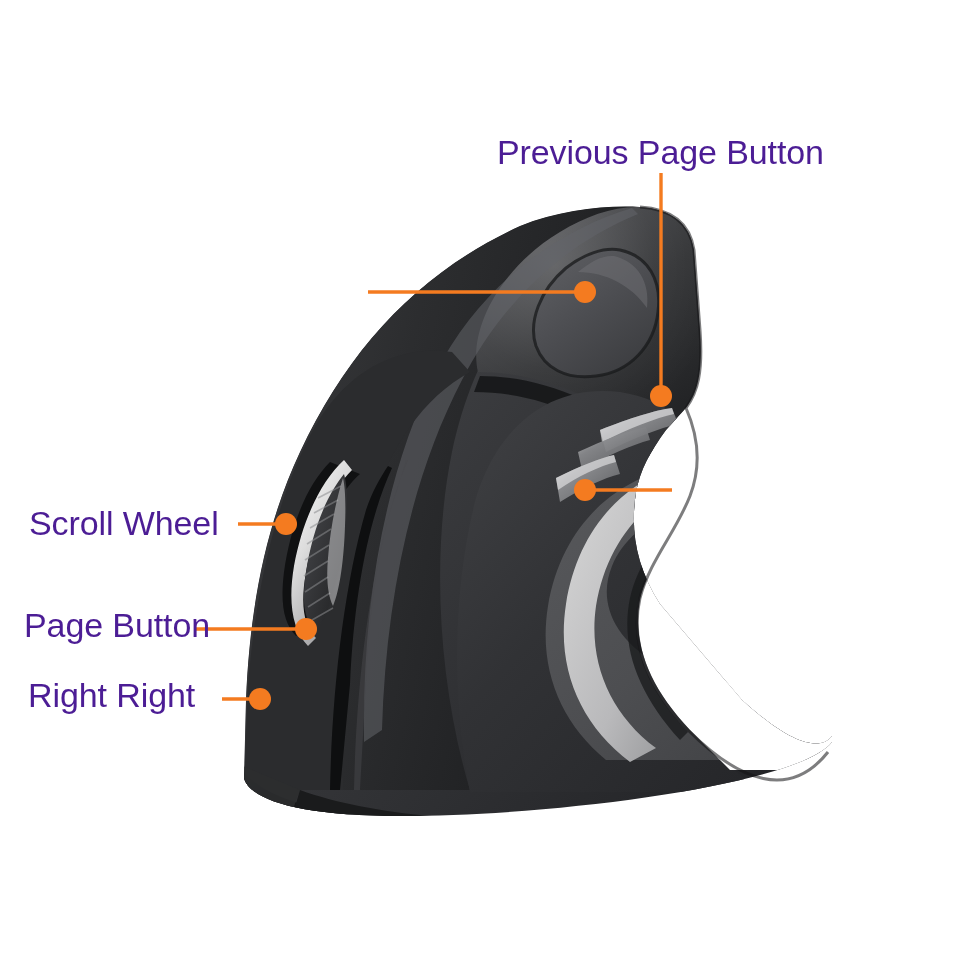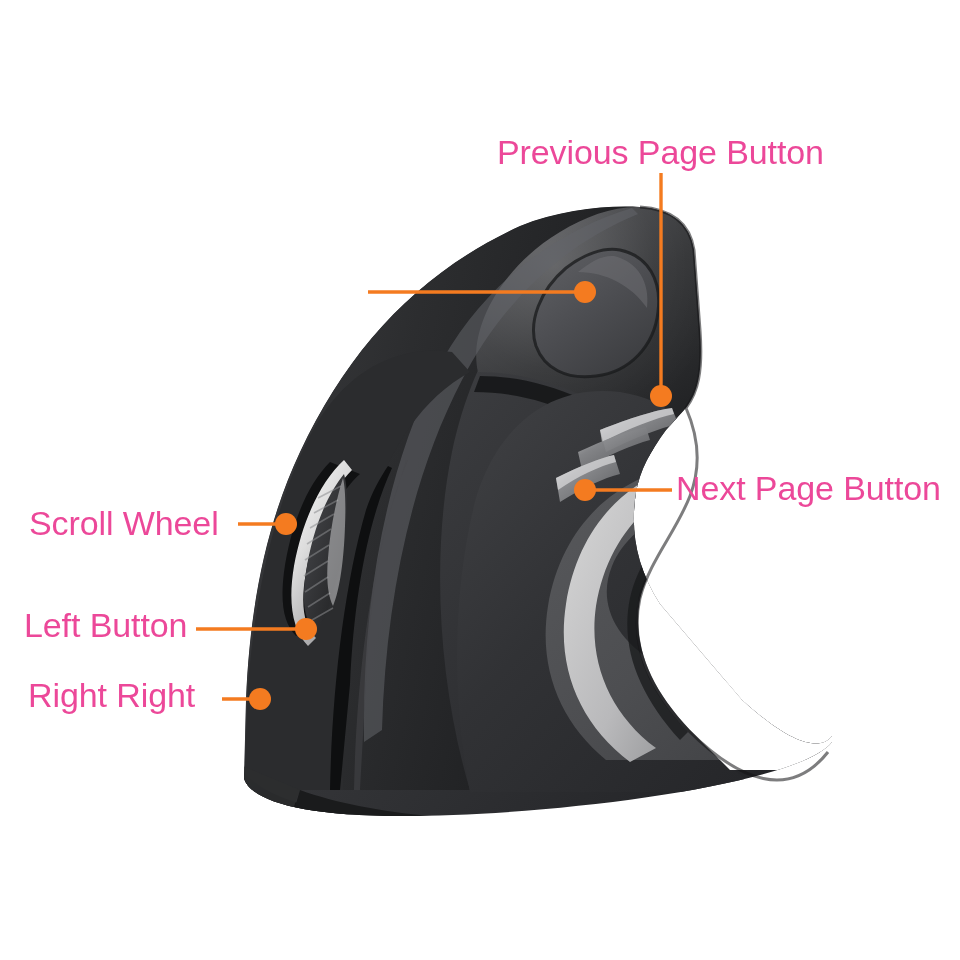--- a/index.html
+++ b/index.html
@@ -23,21 +23,21 @@
     inset: 0;
     width: 960px;
     height: 960px;
   }
   .callout-label {
     position: absolute;
     font-family: "Liberation Sans", sans-serif;
     font-weight: 400;
     font-size: 34px;
     line-height: 1.05;
-    color: #ec4899;
+    color: #4c1d95;
     white-space: nowrap;
     letter-spacing: -0.1px;
   }
   .lbl-prev  { left: 497px; top: 135px; }
   .lbl-dpi   { left: 85px;  top: 273px; }
   .lbl-next  { left: 676px; top: 471px; }
   .lbl-scroll{ left: 29px;  top: 506px; text-align: center; }
   .lbl-left  { left: 24px;  top: 608px; }
   .lbl-right { left: 28px;  top: 678px; }
 </style>
@@ -394,21 +394,20 @@
       <circle cx="585" cy="490" r="11"></circle>
       <circle cx="286" cy="524" r="11"></circle>
       <circle cx="306" cy="629" r="11"></circle>
       <circle cx="260" cy="699" r="11"></circle>
     </g>
   </svg>
 
   <div class="callout-label lbl-prev">Previous Page Button</div>
 
 
-  <div class="callout-label lbl-next">Next Page Button</div>
 
   <div class="callout-label lbl-scroll">Scroll Wheel</div>
 
-  <div class="callout-label lbl-left">Left Button</div>
+  <div class="callout-label lbl-left">Page Button</div>
 
   <div class="callout-label lbl-right">Right Right</div>
 
 </div>
 
 </body></html>

